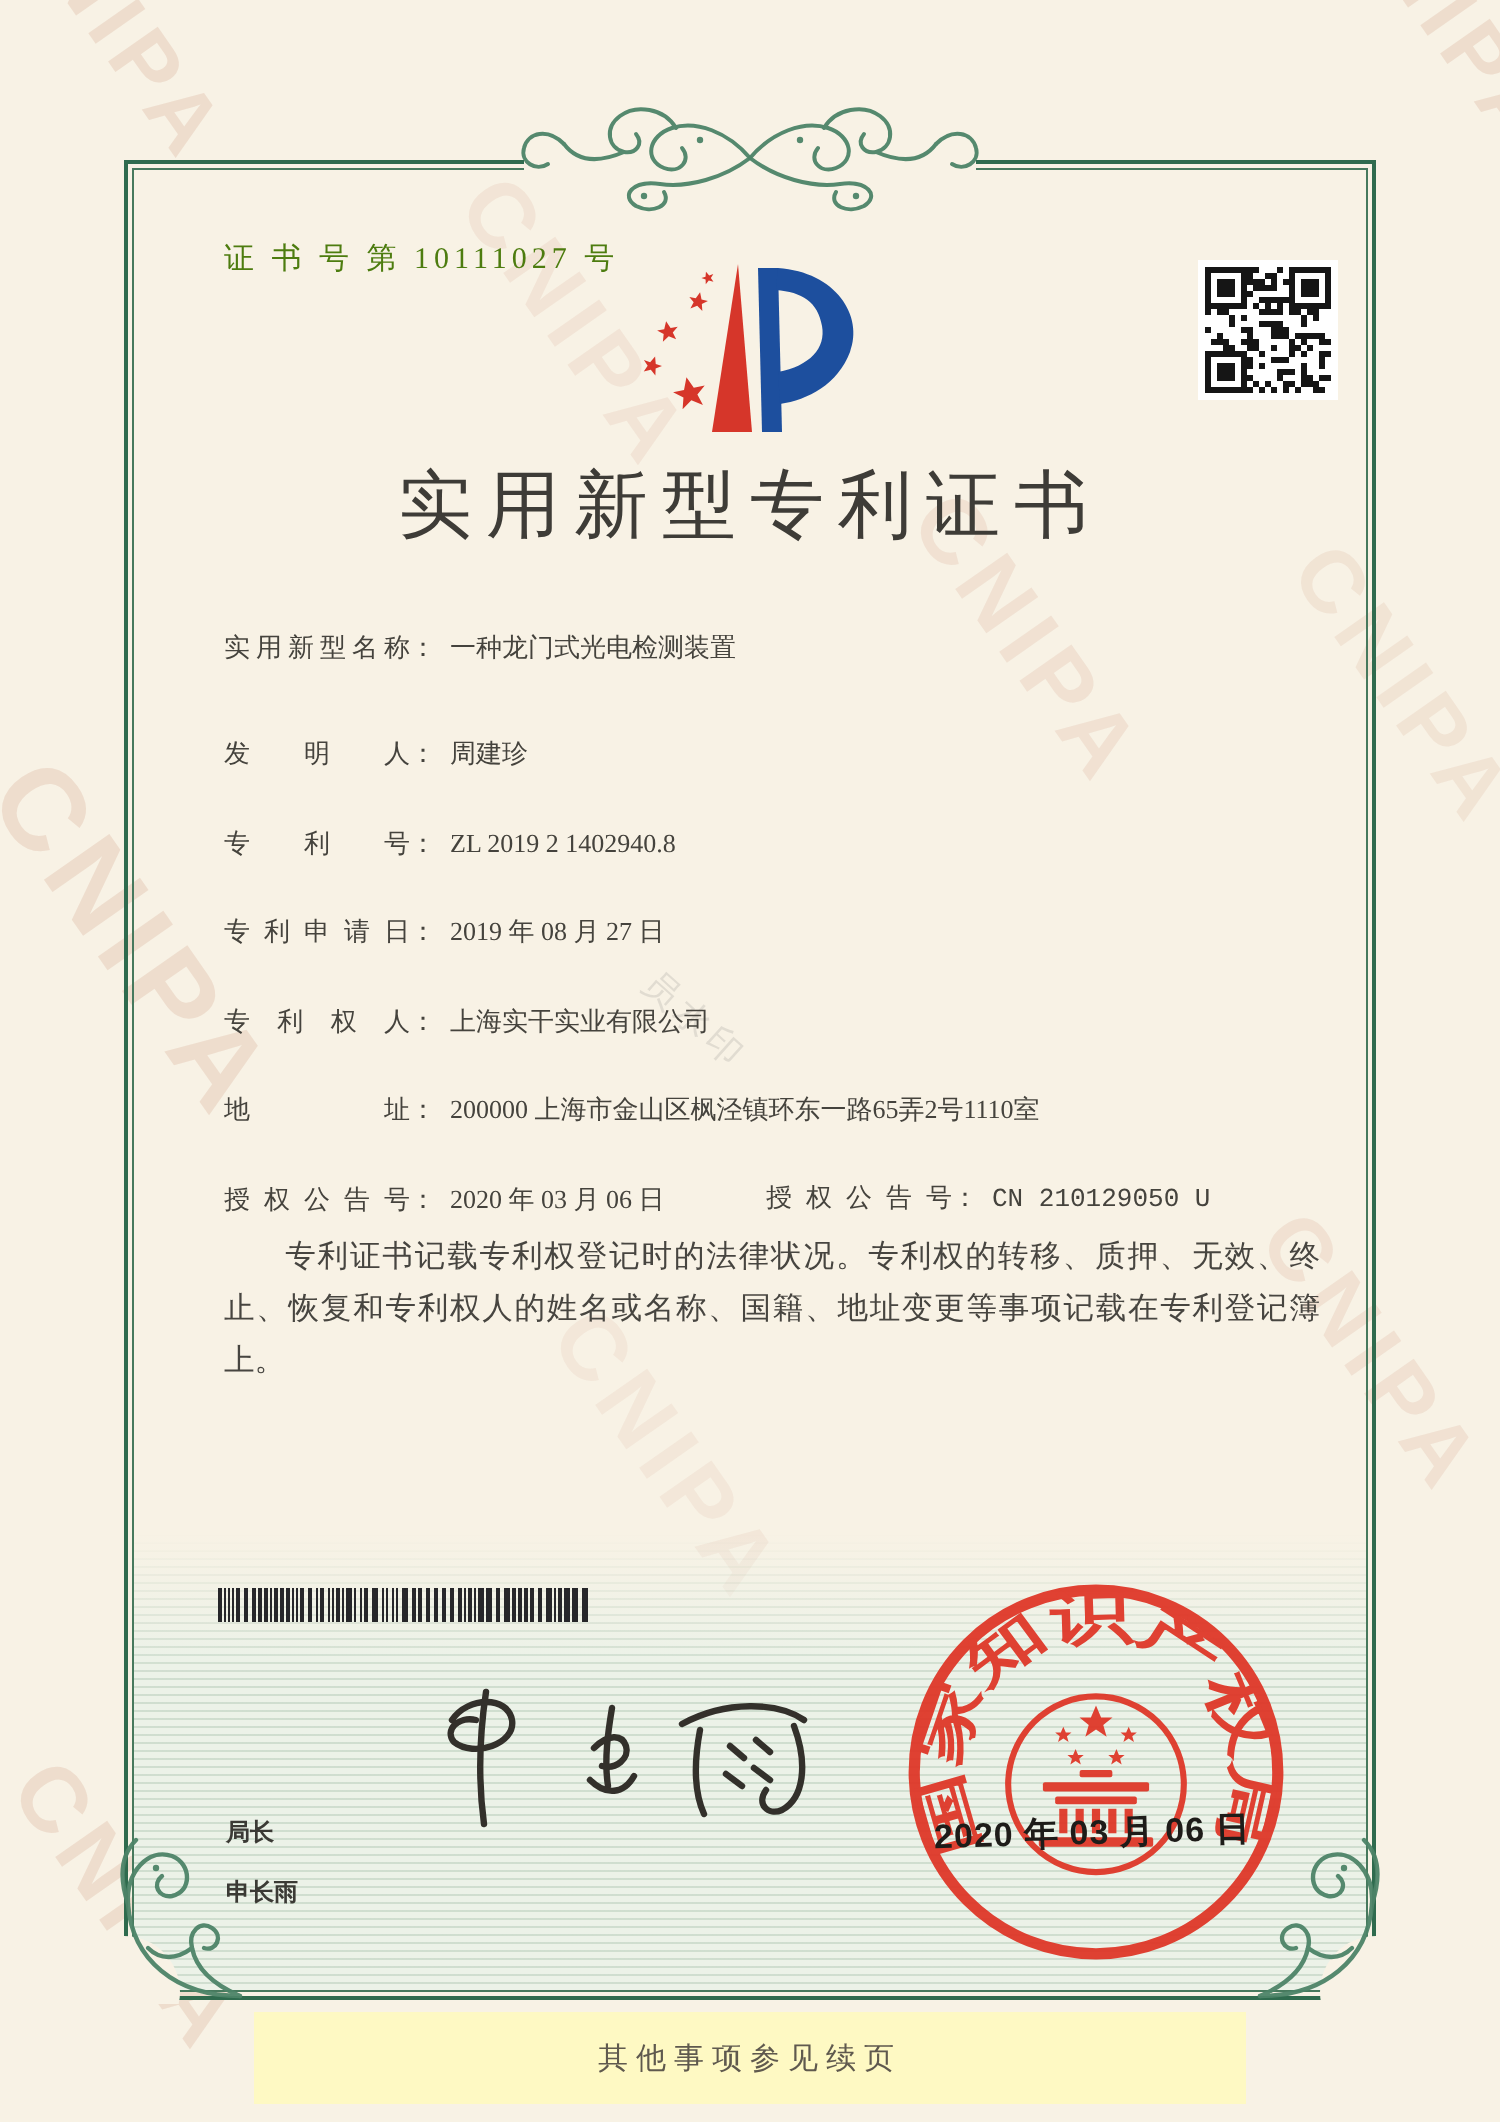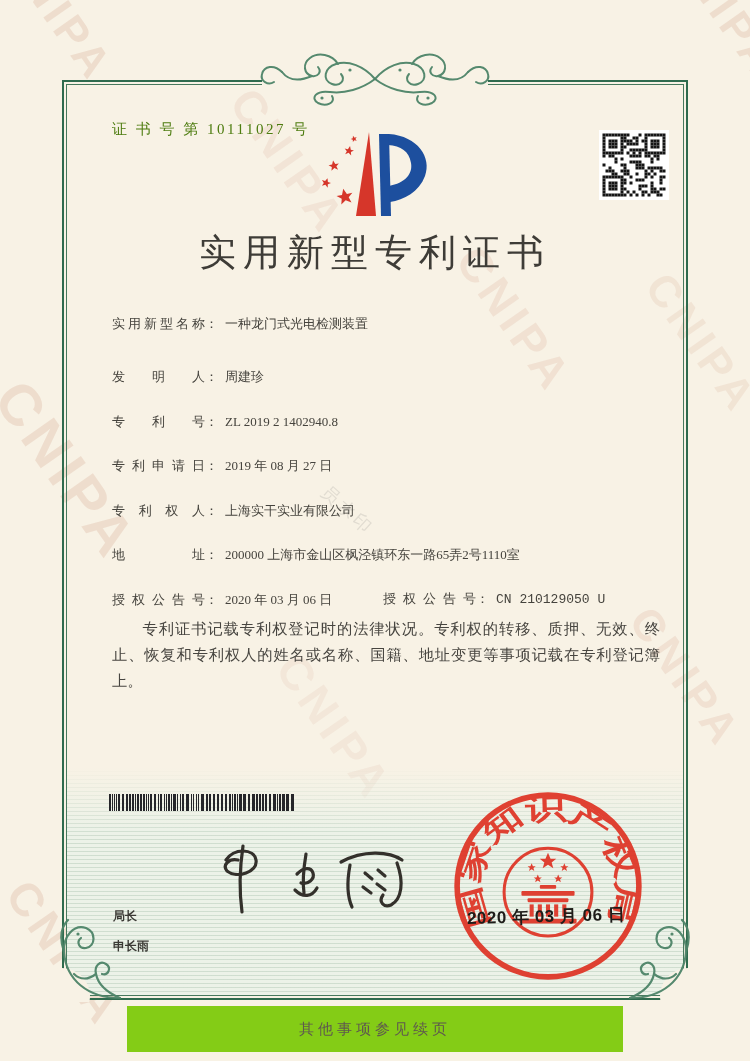--- a/index.html
+++ b/index.html
@@ -65,21 +65,21 @@
   .barcode{position:absolute;left:108px;top:794px;width:192px;height:17px;}
   .signer{position:absolute;left:113px;top:853px;font-family:"Liberation Sans","DejaVu Sans",sans-serif;
       font-size:12px;font-weight:600;color:#3b3a35;line-height:30px;margin-top:48px;}
   .sig{position:absolute;left:213px;top:838px;z-index:4;}
   .seal{position:absolute;left:452px;top:790px;z-index:4;}
   .seal-date{position:absolute;left:467px;top:905px;z-index:5;font-size:17px;font-weight:700;
       color:#1e1c19;letter-spacing:.5px;transform:rotate(-1.5deg);
       font-family:"Liberation Sans","DejaVu Sans",sans-serif;white-space:nowrap;}
   .footer-page{position:absolute;left:0;right:0;top:953px;text-align:center;
       font-size:13px;letter-spacing:1px;color:#4c4a44;}
-  .cont-strip{position:absolute;left:127px;top:1006px;width:496px;height:46px;background:#84cc16;z-index:2;
+  .cont-strip{position:absolute;left:127px;top:1006px;width:496px;height:46px;background:#fef9c3;z-index:2;
       display:flex;align-items:center;justify-content:center;}
   .cont-note{font-size:15px;letter-spacing:4px;color:#5f594e;}
 </style>
 </head>
 <body>
 
 <span class="wm wm1">CNIPA</span>
 <span class="wm wm2">CNIPA</span>
 <span class="wm wm3">CNIPA</span>
 <span class="wm wm4">CNIPA</span>

